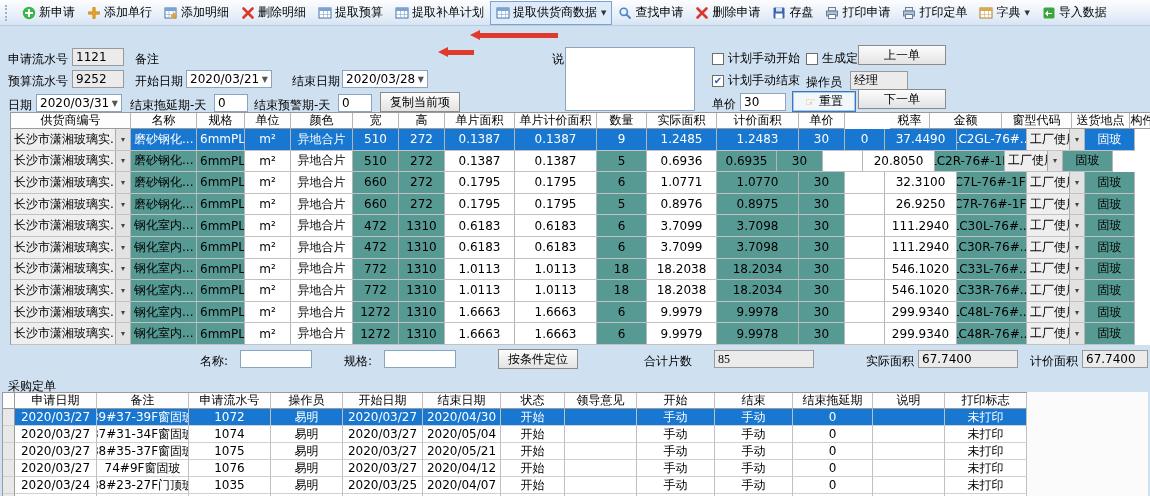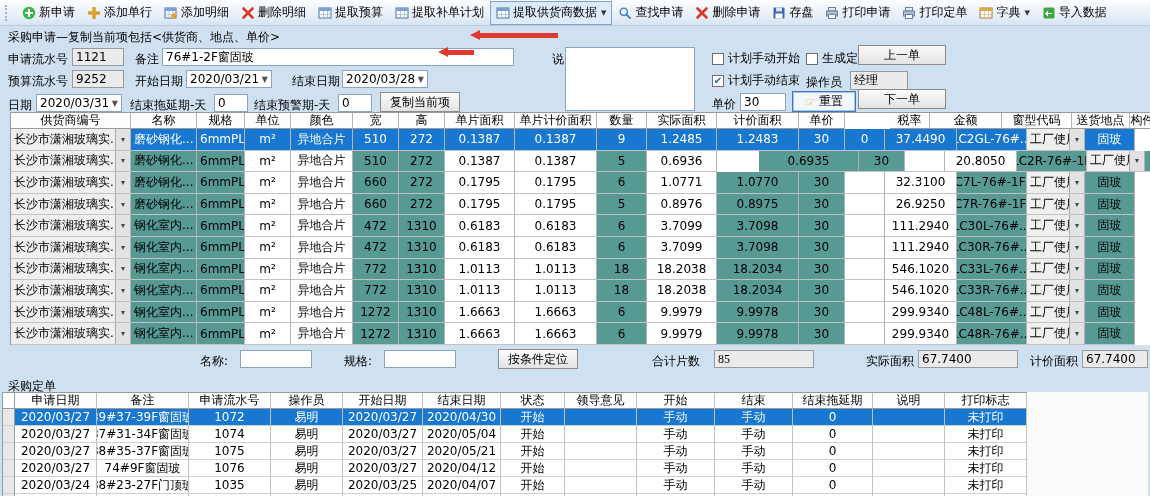--- a/index.html
+++ b/index.html
@@ -187,26 +187,24 @@
       </div>
       <div class="tb-btn">
         <span class="ic"><svg width="14" height="14" viewBox="0 0 14 14">
             <rect x="1.5" y="1.5" width="11" height="11" rx="1.5" fill="#3da53d"></rect>
             <path d="M10 7H6V4.5L3 7.5 6 10.5V8h4z" fill="#fff"></path>
           </svg></span>
         <span>导入数据</span>
       </div>
     </div>
 
-  <div class="flabel" style="left:8px;top:29px;">采购申请—复制当前项包括&lt;供货商、地点、单价&gt;</div>
 
   <span class="flabel" style="left:8px;top:51px;">申请流水号</span>
   <input class="fin grey" style="left: 72px; top: 48px; width: 52px;" value="1121">
   <span class="flabel" style="left:135px;top:51px;">备注</span>
-  <input class="fin" style="left: 162px; top: 48px; width: 352px;" value="76#1-2F窗固玻">
   <span class="flabel" style="left:552px;top:51px;">说</span>
   <textarea id="note-area" style=""></textarea>
 
   <div class="cb" style="left:712px;top:50px;">
     <span class="box"></span>
     <span>计划手动开始</span>
   </div>
   <div class="cb" style="left:806px;top:50px;">
     <span class="box"></span>
     <span>生成定单</span>
@@ -315,21 +313,21 @@
         <div class="mt-cell teal left" style="width: 66px;">磨砂钢化...</div>
         <div class="mt-cell teal left" style="width: 48px;">6mmPLE...</div>
         <div class="mt-cell plain" style="width: 46px;">m²</div>
         <div class="mt-cell plain" style="width: 62px;">异地合片</div>
         <div class="mt-cell teal" style="width: 46px;">510</div>
         <div class="mt-cell teal" style="width: 46px;">272</div>
         <div class="mt-cell plain" style="width: 70px;">0.1387</div>
         <div class="mt-cell plain" style="width: 82px;">0.1387</div>
         <div class="mt-cell teal" style="width: 50px;">5</div>
         <div class="mt-cell plain" style="width: 70px;">0.6936</div>
-        <div class="mt-cell teal" style="width: 100px; margin-left: 42px;">0.6935</div>
+        <div class="mt-cell teal" style="width: 60px;">0.6935</div>
         <div class="mt-cell teal" style="width: 46px;">30</div>
         <div class="mt-cell plain" style="width: 40px;"></div>
         <div class="mt-cell plain" style="width: 72px;">20.8050</div>
         <div class="mt-cell teal" style="width: 70px;">LC2R-76#-1F</div>
         <div class="mt-cell combo" style="width: 58px;">
           <span class="ct">工厂使用</span>
           <span class="ca">▾</span>
         </div>
         <div class="mt-cell teal" style="width: 50px;">固玻</div>
       </div>
@@ -541,21 +539,21 @@
         </div>
         <div class="mt-cell teal" style="width: 50px;">固玻</div>
       </div>
     </div>
 
   <span class="flabel" style="left:200px;top:353px;">名称:</span>
   <input class="fin" style="left: 240px; top: 350px; width: 72px;" value="">
   <span class="flabel" style="left:344px;top:353px;">规格:</span>
   <input class="fin" style="left: 384px; top: 350px; width: 72px;" value="">
   <div class="btn3d" style="left:498px;top:349px;width:80px;height:20px;">按条件定位</div>
-  <span class="flabel" style="left:644px;top:353px;margin-left:8px;">合计片数</span>
+  <span class="flabel" style="left:644px;top:353px;">合计片数</span>
   <input class="fin grey" style="left: 714px; top: 350px; width: 100px; font-family: Liberation Serif, serif;" value="85">
   <span class="flabel" style="left:866px;top:353px;">实际面积</span>
   <input class="fin grey" style="left: 918px; top: 350px; width: 100px;" value="67.7400">
   <span class="flabel" style="left:1030px;top:353px;">计价面积</span>
   <input class="fin grey" style="left: 1082px; top: 350px; width: 66px;" value="67.7400">
 
   <span class="flabel" style="left:8px;top:378px;">采购定单</span>
   <div id="orders-bg"></div>
   <div id="orders-table">
       <div class="ord-row hdr">

